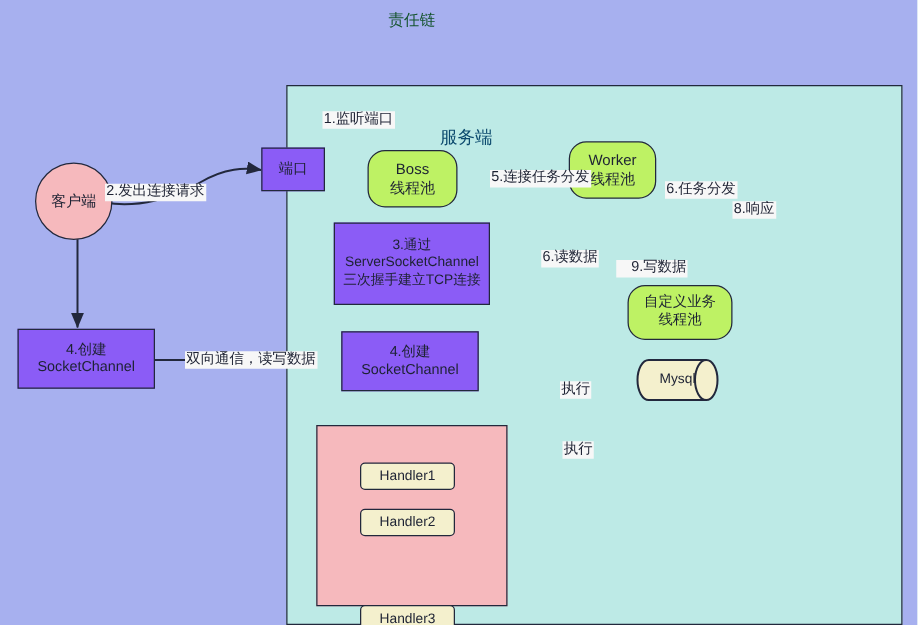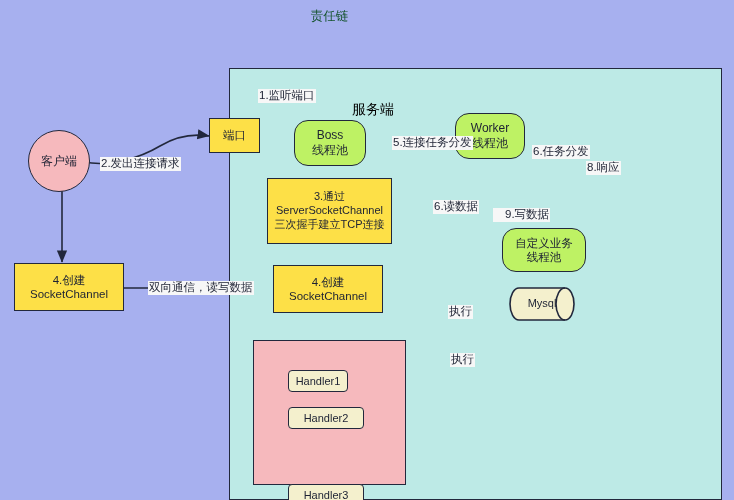--- a/index.html
+++ b/index.html
@@ -27,21 +27,21 @@
     box-sizing: border-box;
     display: flex;
     align-items: center;
     justify-content: center;
     text-align: center;
     line-height: 1.25;
     color: #1d2233;
     z-index: 4;
   }
   .node-rect {
-    background: #fde047;
+    background: #8b5cf6;
     border: 1.6px solid #22283c;
   }
   .node-pill {
     background: #bef264;
     border: 1.6px solid #22283c;
     border-radius: 14px;
   }
   .node-circle {
     background: #f6b9bd;
     border: 1.6px solid #22283c;
@@ -89,21 +89,21 @@
     color: #1d2233;
     font-size: 11.5px;
     padding: 0 1px;
     white-space: nowrap;
     z-index: 6;
     line-height: 1.2;
   }
   .section-title {
     position: absolute;
     font-size: 14px;
-    color: #000000;
+    color: #0c4a6e;
     z-index: 5;
     white-space: nowrap;
   }
   .db-label {
     position: absolute;
     font-size: 11px;
     color: #1d2233;
     z-index: 5;
     white-space: nowrap;
   }
@@ -193,48 +193,48 @@
     <span>3.通过</span>
     <span>ServerSocketChannel</span>
     <span>三次握手建立TCP连接</span>
   </div>
 
   <div class="node node-rect" style="left:273px; top:265px; width:110px; height:48px; font-size:11.5px; flex-direction:column;">
     <span>4.创建</span>
     <span>SocketChannel</span>
   </div>
 
-  <div class="node node-pill" style="left:502px; top:228px; width:84px; height:44px; font-size:11.5px; flex-direction:column;">
+  <div class="node node-pill" style="left:502px; top:228px; width:84px; height:44px; font-size:11.5px; flex-direction:column;font-family:Liberation Mono, monospace;">
     <span>自定义业务</span>
     <span>线程池</span>
   </div>
 
   <svg class="layer" viewBox="0 0 734 500" style="z-index:4;">
     <g stroke="#22283c" stroke-width="1.6" fill="#f4f0cd">
       <path d="M519,288 L565,288 A9,16 0 0 1 565,320 L519,320 A9,16 0 0 1 519,288 z"></path>
       <path d="M565,288 A9,16 0 0 0 565,320" fill="none"></path>
     </g>
   </svg>
   <div class="db-label" style="left:519px; top:297px; width:46px; text-align:center;">Mysql</div>
 
-  <div class="handler" style="left:288px; top:370px; width:60px; height:22px;">
+  <div class="handler" style="left:288px; top:370px; width:76px; height:22px;">
     <span>Handler1</span>
   </div>
   <div class="handler" style="left:288px; top:407px; width:76px; height:22px;">
     <span>Handler2</span>
   </div>
   <div class="handler" style="left:288px; top:444px; width:76px; height:22px;margin-top:40px;">
     <span>Handler3</span>
   </div>
 
   <div class="section-title" style="left:352px; top:101px;">服务端</div>
 
   <div class="edge-label" style="left:258px; top:89px;">1.监听端口</div>
 
-  <div class="edge-label" style="left:100px; top:147px;margin-top:10px;">2.发出连接请求</div>
+  <div class="edge-label" style="left:84px; top:147px;">2.发出连接请求</div>
 
   <div class="edge-label" style="left:148px; top:281px;">双向通信，读写数据</div>
 
   <div class="edge-label" style="left:369px; top:136px;margin-left:23px;">5.连接任务分发</div>
 
   <div class="edge-label" style="left:433px; top:200px;">6.读数据</div>
 
   <div class="edge-label" style="left:532px; top:145px;">6.任务分发</div>
 
   <div class="edge-label" style="left:586px; top:161px;">8.响应</div>

